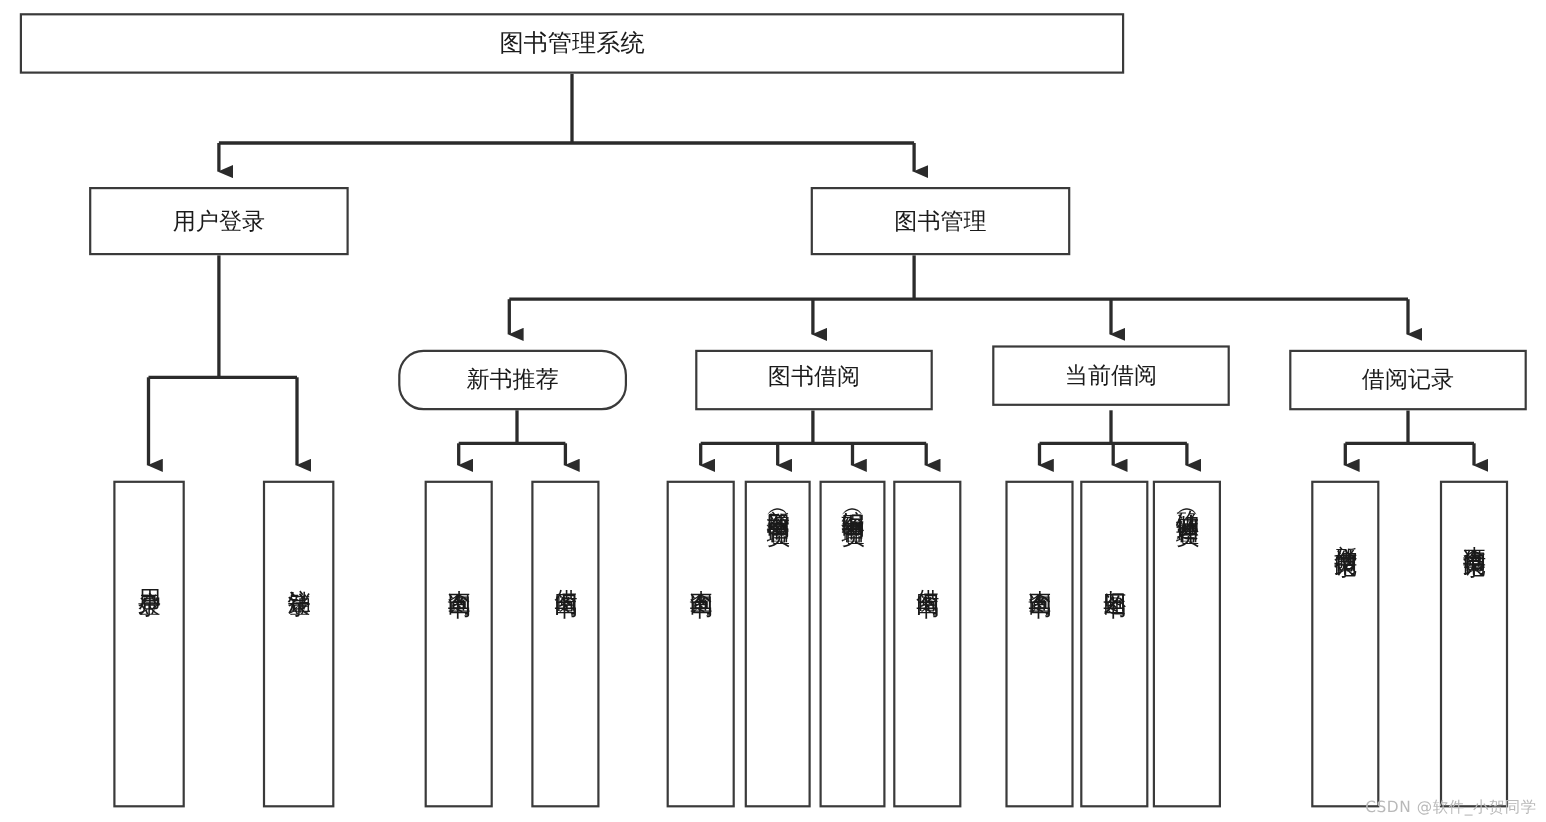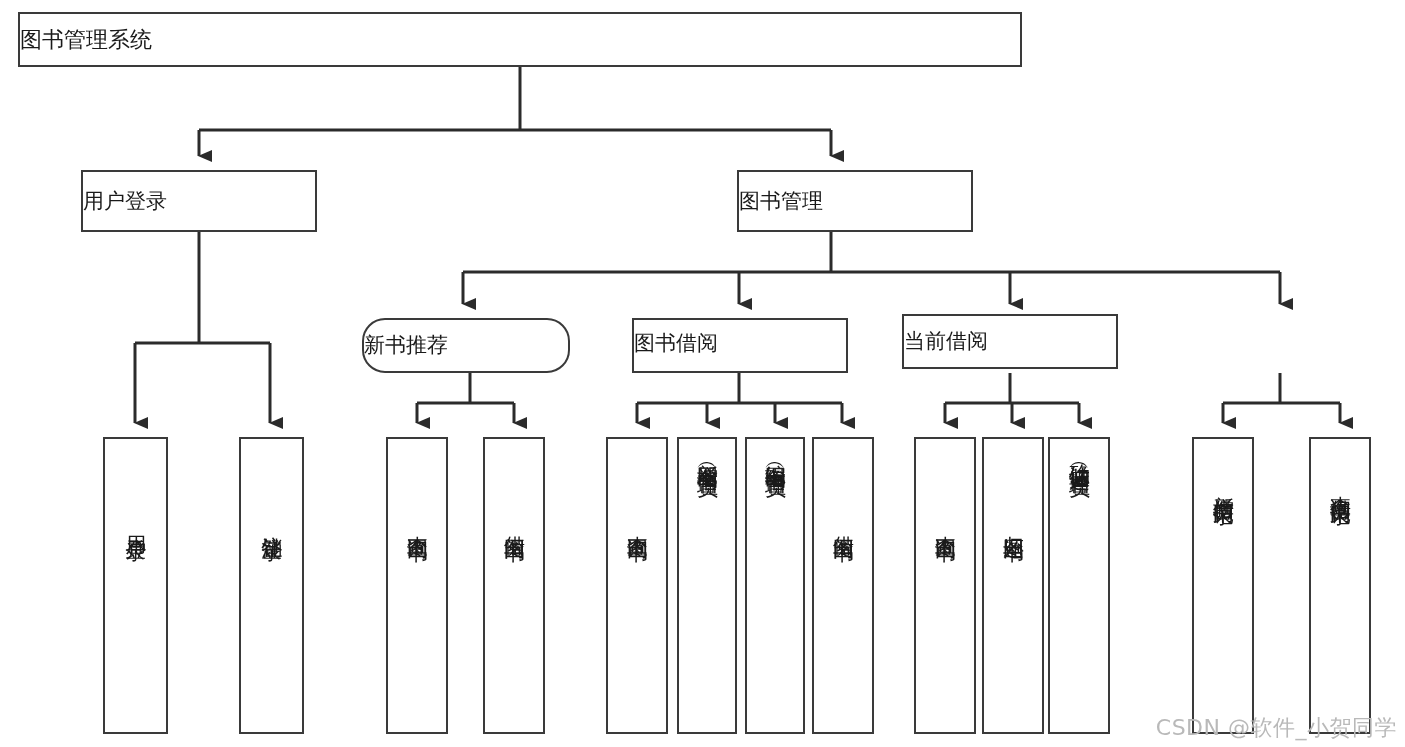--- a/index.html
+++ b/index.html
@@ -25,21 +25,21 @@
     height: 747px;
     pointer-events: none;
   }
   .node {
     position: absolute;
     box-sizing: border-box;
     background: #ffffff;
     border: 2.5px solid #3a3a3a;
     display: flex;
     align-items: center;
-    justify-content: flex-start;
+    justify-content: center;
     color: #1a1a1a;
   }
   .node .label {
     display: block;
     text-align: center;
     line-height: 1.18;
     white-space: nowrap;
   }
   
   .node.horiz .label {
@@ -59,21 +59,21 @@
     text-orientation: upright;
     font-size: 21px;
     letter-spacing: 2px;
     line-height: 1;
     text-align: left;
   }
   .watermark {
     position: absolute;
     right: 8px;
     bottom: 4px;
-    font-size: 22px;
+    font-size: 14px;
     color: #b9b9b9;
     letter-spacing: 0.5px;
     white-space: nowrap;
     user-select: none;
   }
 </style>
 </head>
 <body>
 
 <div id="canvas">
@@ -141,20 +141,23 @@
 
   <div class="node horiz" style="left:362px; top:318px; width:208px; height:55px;border-radius:23px;">
     <span class="label">新书推荐</span>
   </div>
   <div class="node horiz" style="left:632px; top:318px; width:216px; height:55px;font-family:Liberation Mono, monospace;">
     <span class="label">图书借阅</span>
   </div>
   <div class="node horiz" style="left:902px; top:314px; width:216px; height:55px;">
     <span class="label">当前借阅</span>
   </div>
+  <div class="node horiz" style="left:1172px; top:318px; width:216px; height:55px;">
+    <span class="label">借阅记录</span>
+  </div>
 
   <div class="node vert" style="left:103px; top:437px; width:65px; height:297px; padding-top:80px;">
     <span class="label">用户登录</span>
   </div>
   <div class="node vert" style="left:239px; top:437px; width:65px; height:297px; padding-top:80px;">
     <span class="label">注销登录</span>
   </div>
 
   <div class="node vert" style="left:386px; top:437px; width:62px; height:297px; padding-top:80px;">
     <span class="label">查询图书</span>

